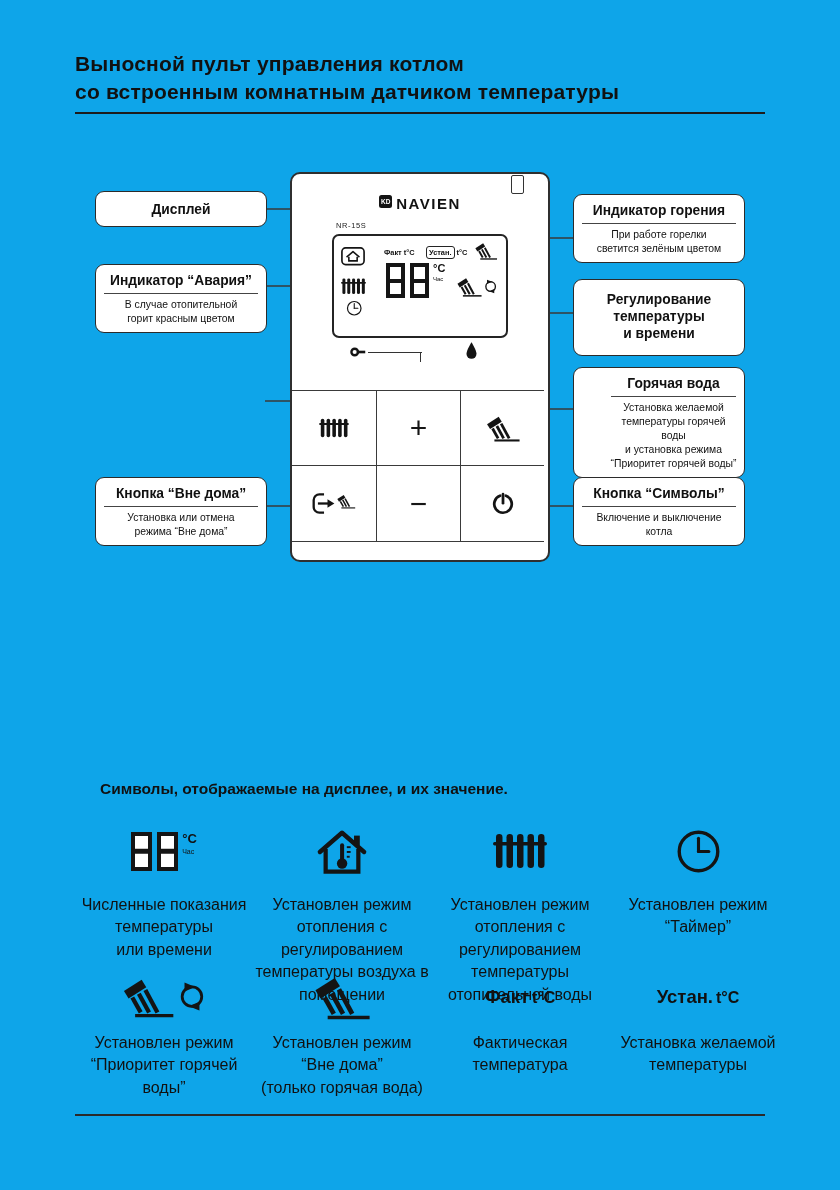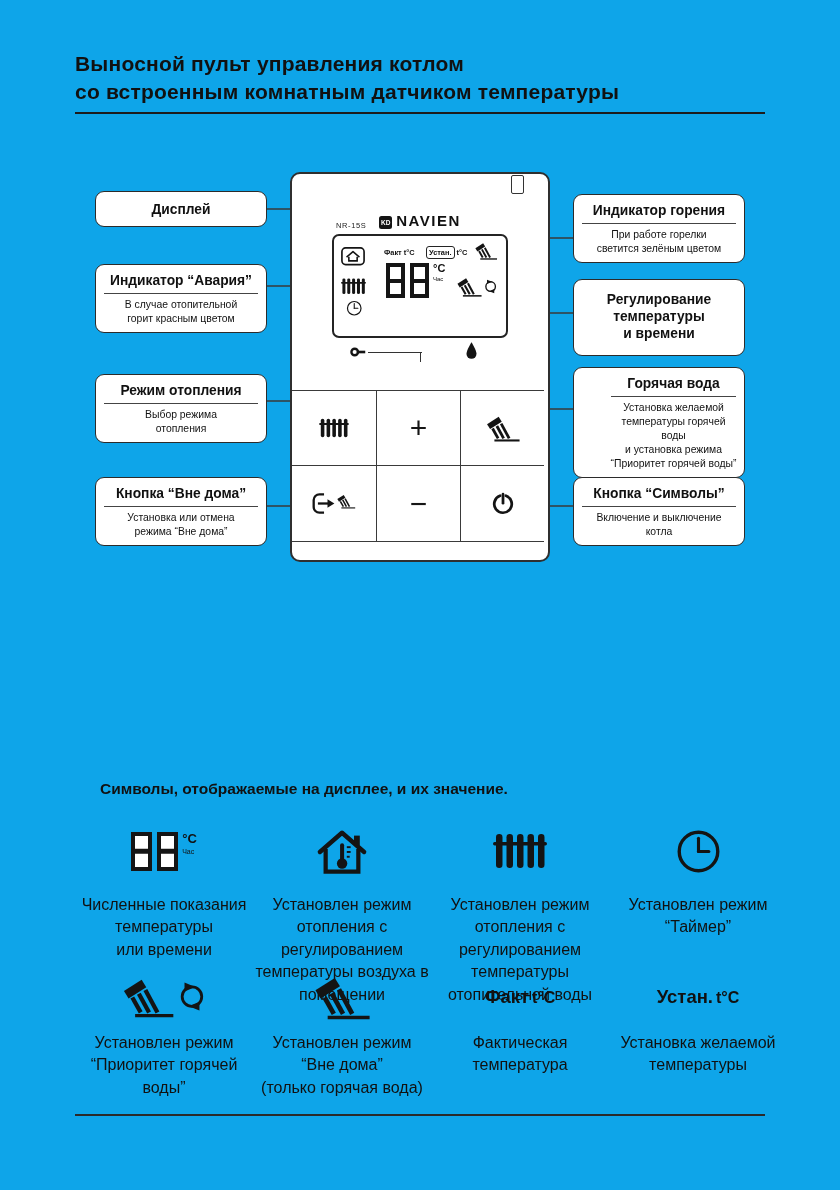--- a/index.html
+++ b/index.html
@@ -28,21 +28,21 @@
   #c-adjust{left:573px;top:279px;padding:8px 5px;}
   #c-hotwater{left:573px;top:367px;padding-left:34px;}
   #c-power{left:573px;top:477px;}
 
   
   #connectors{left:0;top:0;z-index:5;pointer-events:none;}
 
   
   #device{left:290px;top:172px;width:256px;height:386px;border:2px solid #2f2f2f;border-radius:10px;background:#fff;z-index:6;}
   #burn-led{position:absolute;left:219px;top:1px;width:11px;height:17px;border:1.5px solid #333;border-radius:2px;background:#fff;}
-  #brand{position:absolute;left:0;right:0;top:38px;display:flex;align-items:flex-end;justify-content:center;gap:4px;}
+  #brand{position:absolute;left:0;right:0;top:21px;display:flex;align-items:flex-start;justify-content:center;gap:4px;}
   #brand-kd{display:inline-block;width:13px;height:13px;background:#141414;color:#fff;font-size:6.5px;font-weight:bold;
             line-height:13px;text-align:center;border-radius:2.5px;}
   #brand-name{font-size:15px;font-weight:900;letter-spacing:1.5px;}
   #model{position:absolute;left:44px;top:47px;font-size:7.5px;letter-spacing:.6px;color:#222;}
 
   #lcd{position:absolute;left:40px;top:60px;width:172px;height:100px;border:2px solid #242424;border-radius:7px;}
   #lcd .li{position:absolute;}
   #lcd-house{left:7px;top:11px;}
   #lcd-fact{left:50px;top:12px;font-size:7.4px;font-weight:bold;white-space:nowrap;}
   #lcd-set{left:92px;top:10px;font-size:7.4px;font-weight:bold;display:flex;align-items:center;gap:2px;white-space:nowrap;}
@@ -258,26 +258,20 @@
 
   <div class="callout callout--plain" id="c-display">
     <div class="ct">Дисплей</div>
   </div>
   <div class="callout" id="c-alarm">
     <div class="ct">Индикатор “Авария”</div>
     <div class="sep"></div>
     <div class="cd pre">В случае отопительной
 горит красным цветом</div>
   </div>
-  <div class="callout" id="c-heating">
-    <div class="ct">Режим отопления</div>
-    <div class="sep"></div>
-    <div class="cd pre">Выбор режима
-отопления</div>
-  </div>
   <div class="callout" id="c-away">
     <div class="ct">Кнопка “Вне дома”</div>
     <div class="sep"></div>
     <div class="cd pre">Установка или отмена
 режима “Вне дома”</div>
   </div>
 
   <div class="callout" id="c-burning">
     <div class="ct">Индикатор горения</div>
     <div class="sep"></div>

